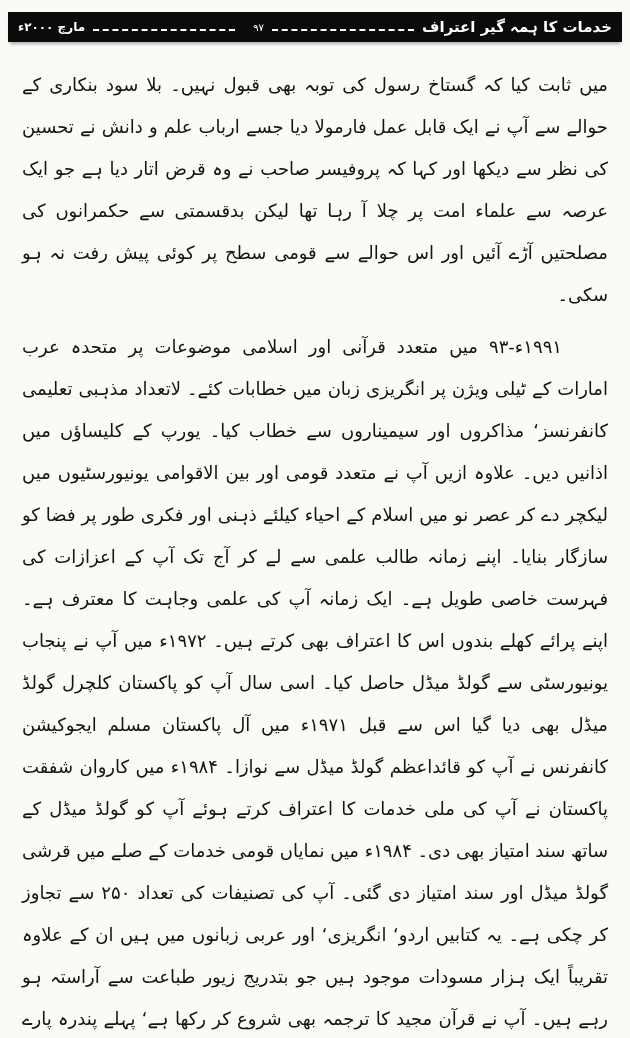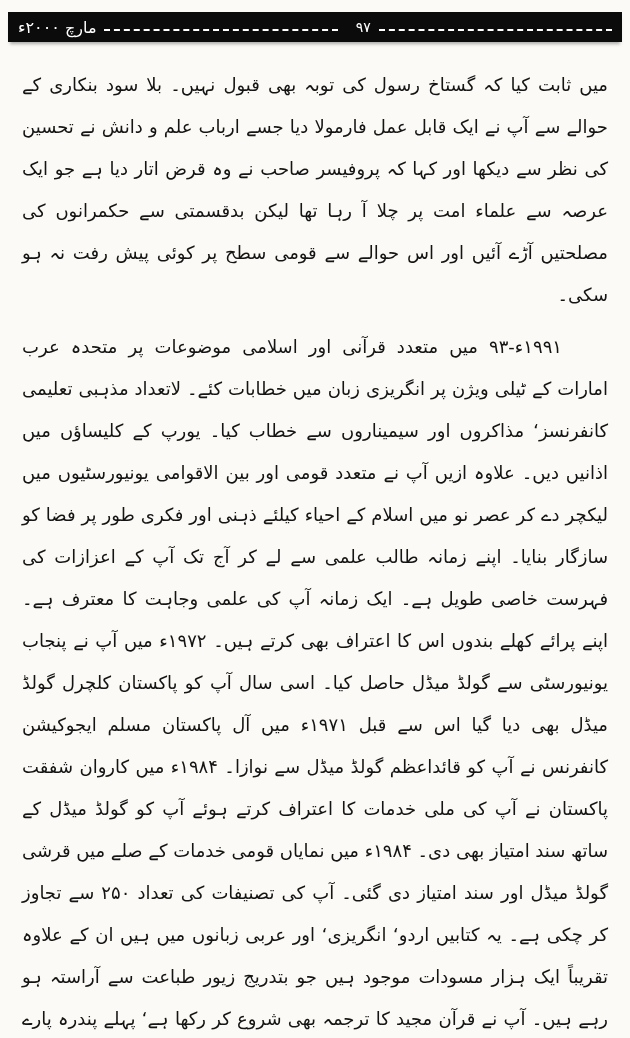--- a/index.html
+++ b/index.html
@@ -20,22 +20,22 @@
     background: #0b0b0b;
     color: #ffffff;
     display: flex;
     direction: rtl;
     align-items: center;
     padding: 0 10px;
     gap: 8px;
     box-shadow: 0 4px 3px -2px rgba(95,95,95,.5);
   }
   .rh-title { font-size: 15px; white-space: nowrap; font-weight: bold; }
-  .rh-page  { font-size: 14px; white-space: nowrap; margin-left: 10px; }
-  .rh-date  { font-size: 16px; white-space: nowrap; font-weight: normal; }
+  .rh-page  { font-size: 10px; white-space: nowrap; margin-left: 10px; }
+  .rh-date  { font-size: 12px; white-space: nowrap; font-weight: bold; }
   .rh-dashes {
     flex: 1 1 auto;
     height: 0;
     border-bottom: 2px dashed #ffffff;
     transform: translateY(3px);
     min-width: 20px;
   }
   
   .body {
     direction: rtl;
@@ -46,20 +46,21 @@
   }
   .para { margin: 10px; }
   .para.indent  { text-indent: 46px; }
 </style>
 </head>
 <body>
 
 <div class="page">
 
   <header class="runhead">
+    <span class="rh-title">خدمات کا ہمہ گیر اعتراف</span>
     <span class="rh-dashes"></span>
     <span class="rh-page">۹۷</span>
     <span class="rh-dashes"></span>
     <span class="rh-date">مارچ ۲۰۰۰ء</span>
   </header>
 
   <main class="body">
 
     <p class="para">میں ثابت کیا کہ گستاخ رسول کی توبہ بھی قبول نہیں۔ بلا سود بنکاری کے حوالے سے آپ نے ایک قابل عمل فارمولا دیا جسے ارباب علم و دانش نے تحسین کی نظر سے دیکھا اور کہا کہ پروفیسر صاحب نے وہ قرض اتار دیا ہے جو ایک عرصہ سے علماء امت پر چلا آ رہا تھا لیکن بدقسمتی سے حکمرانوں کی مصلحتیں آڑے آئیں اور اس حوالے سے قومی سطح پر کوئی پیش رفت نہ ہو سکی۔</p>
 

